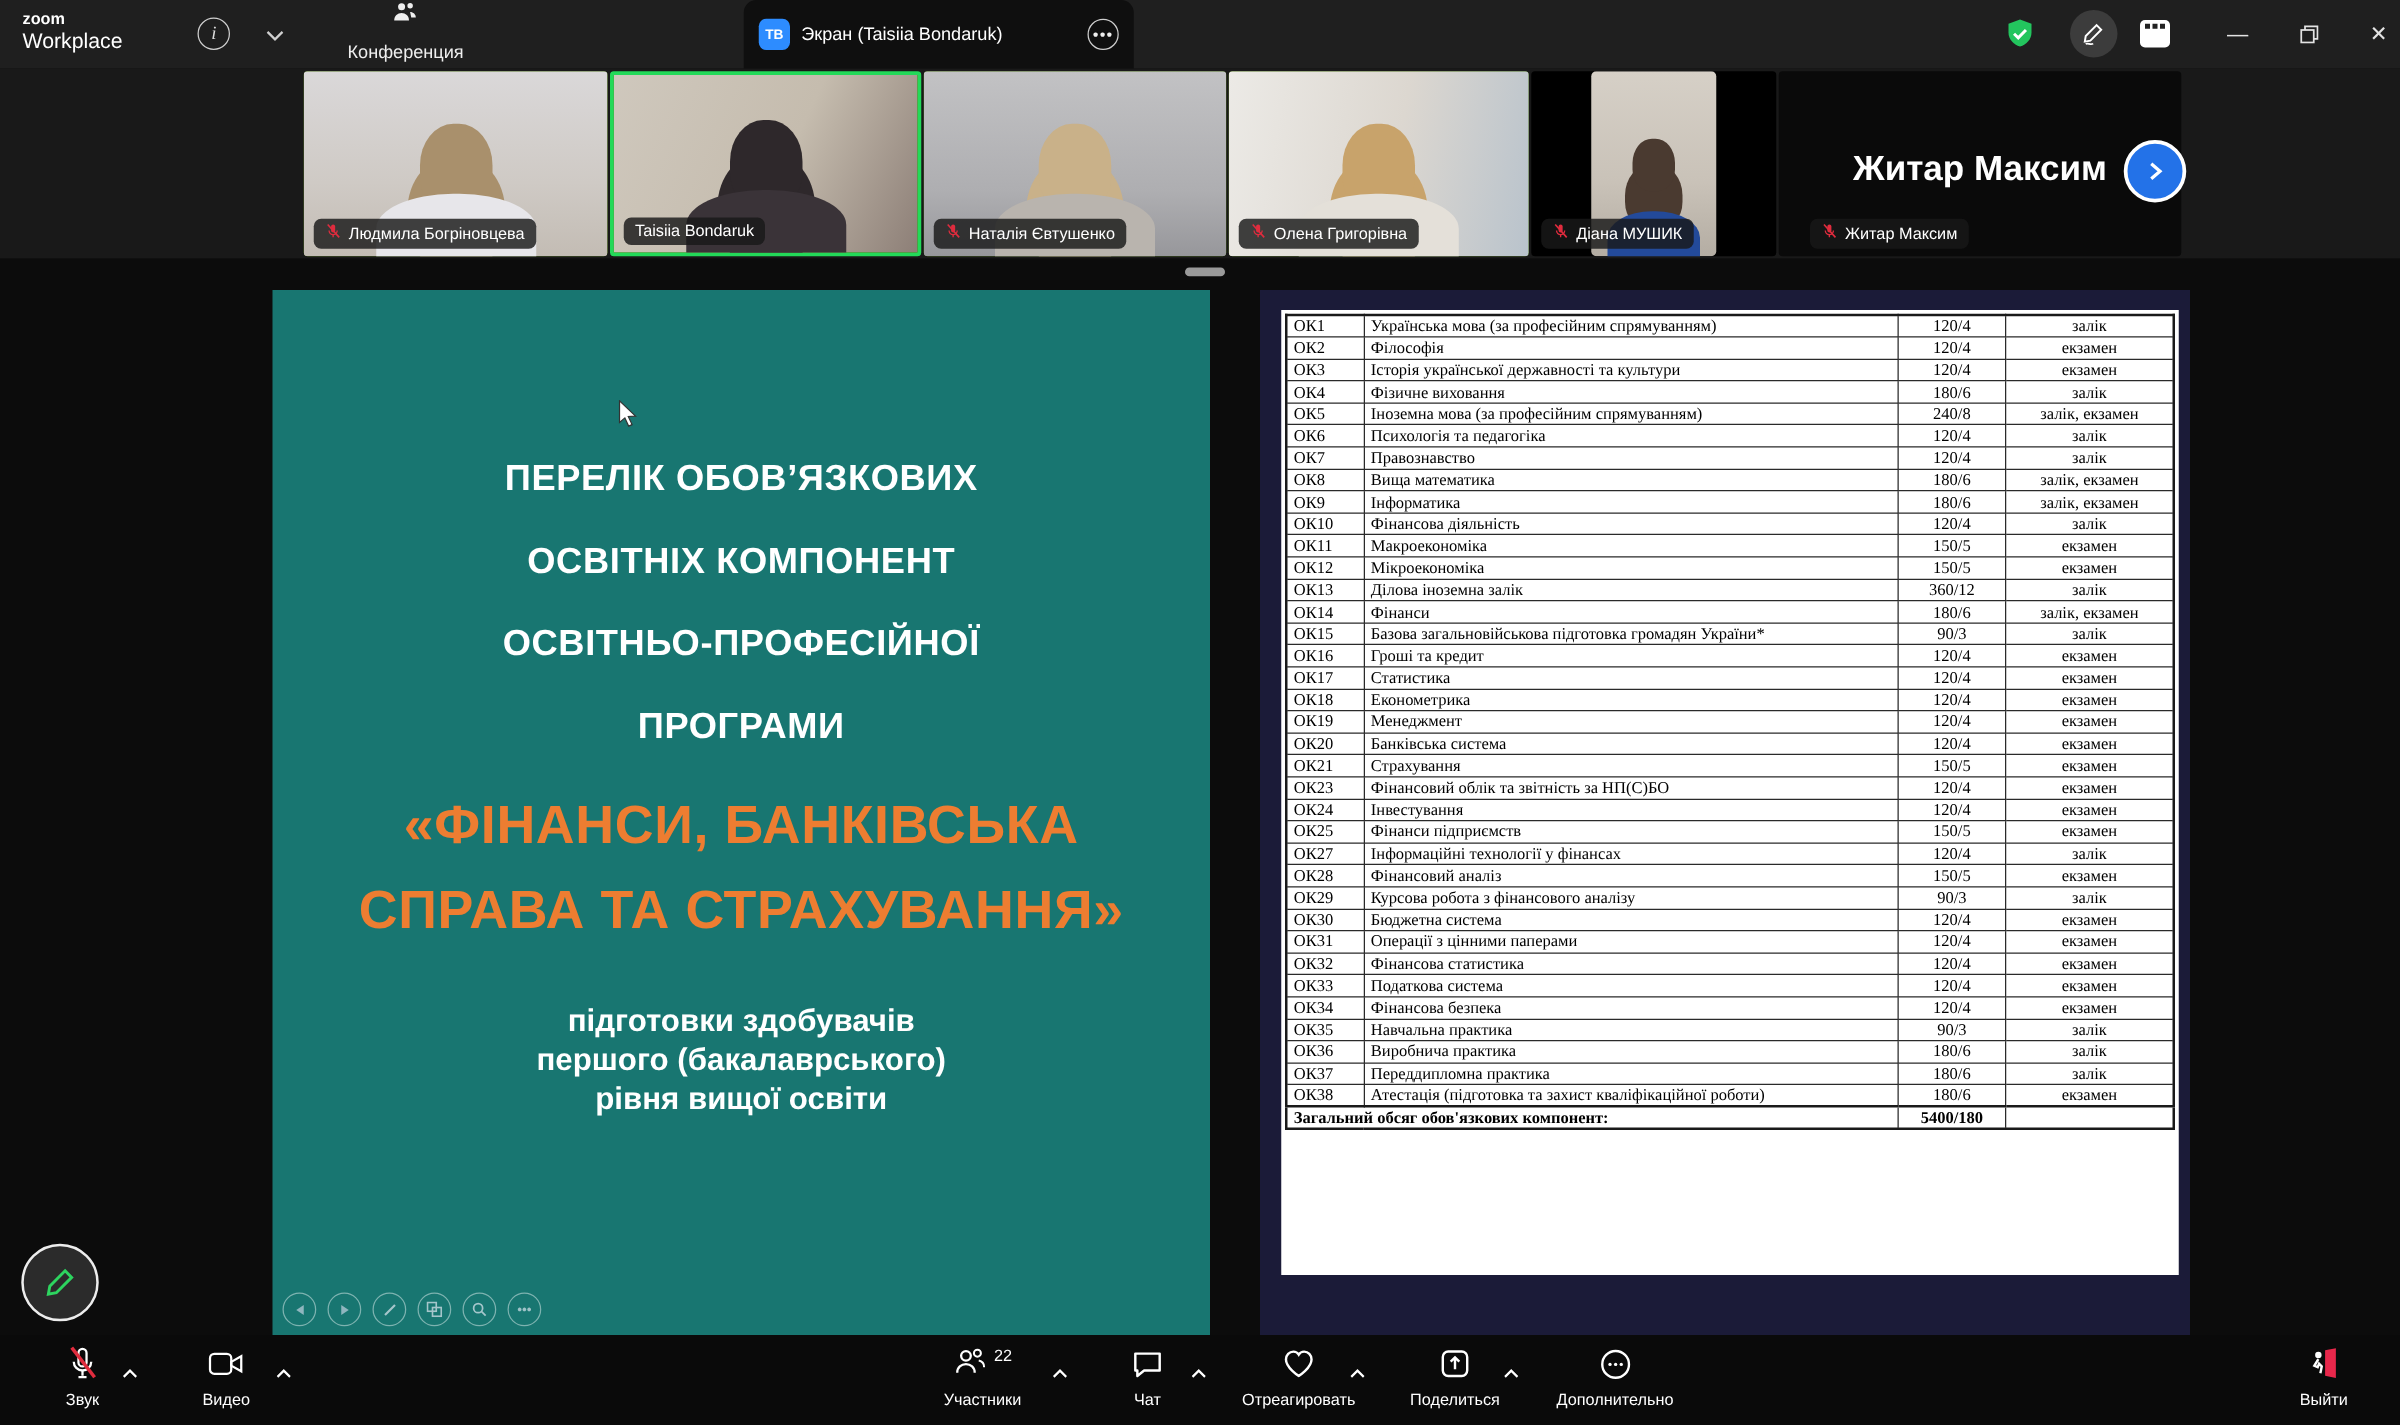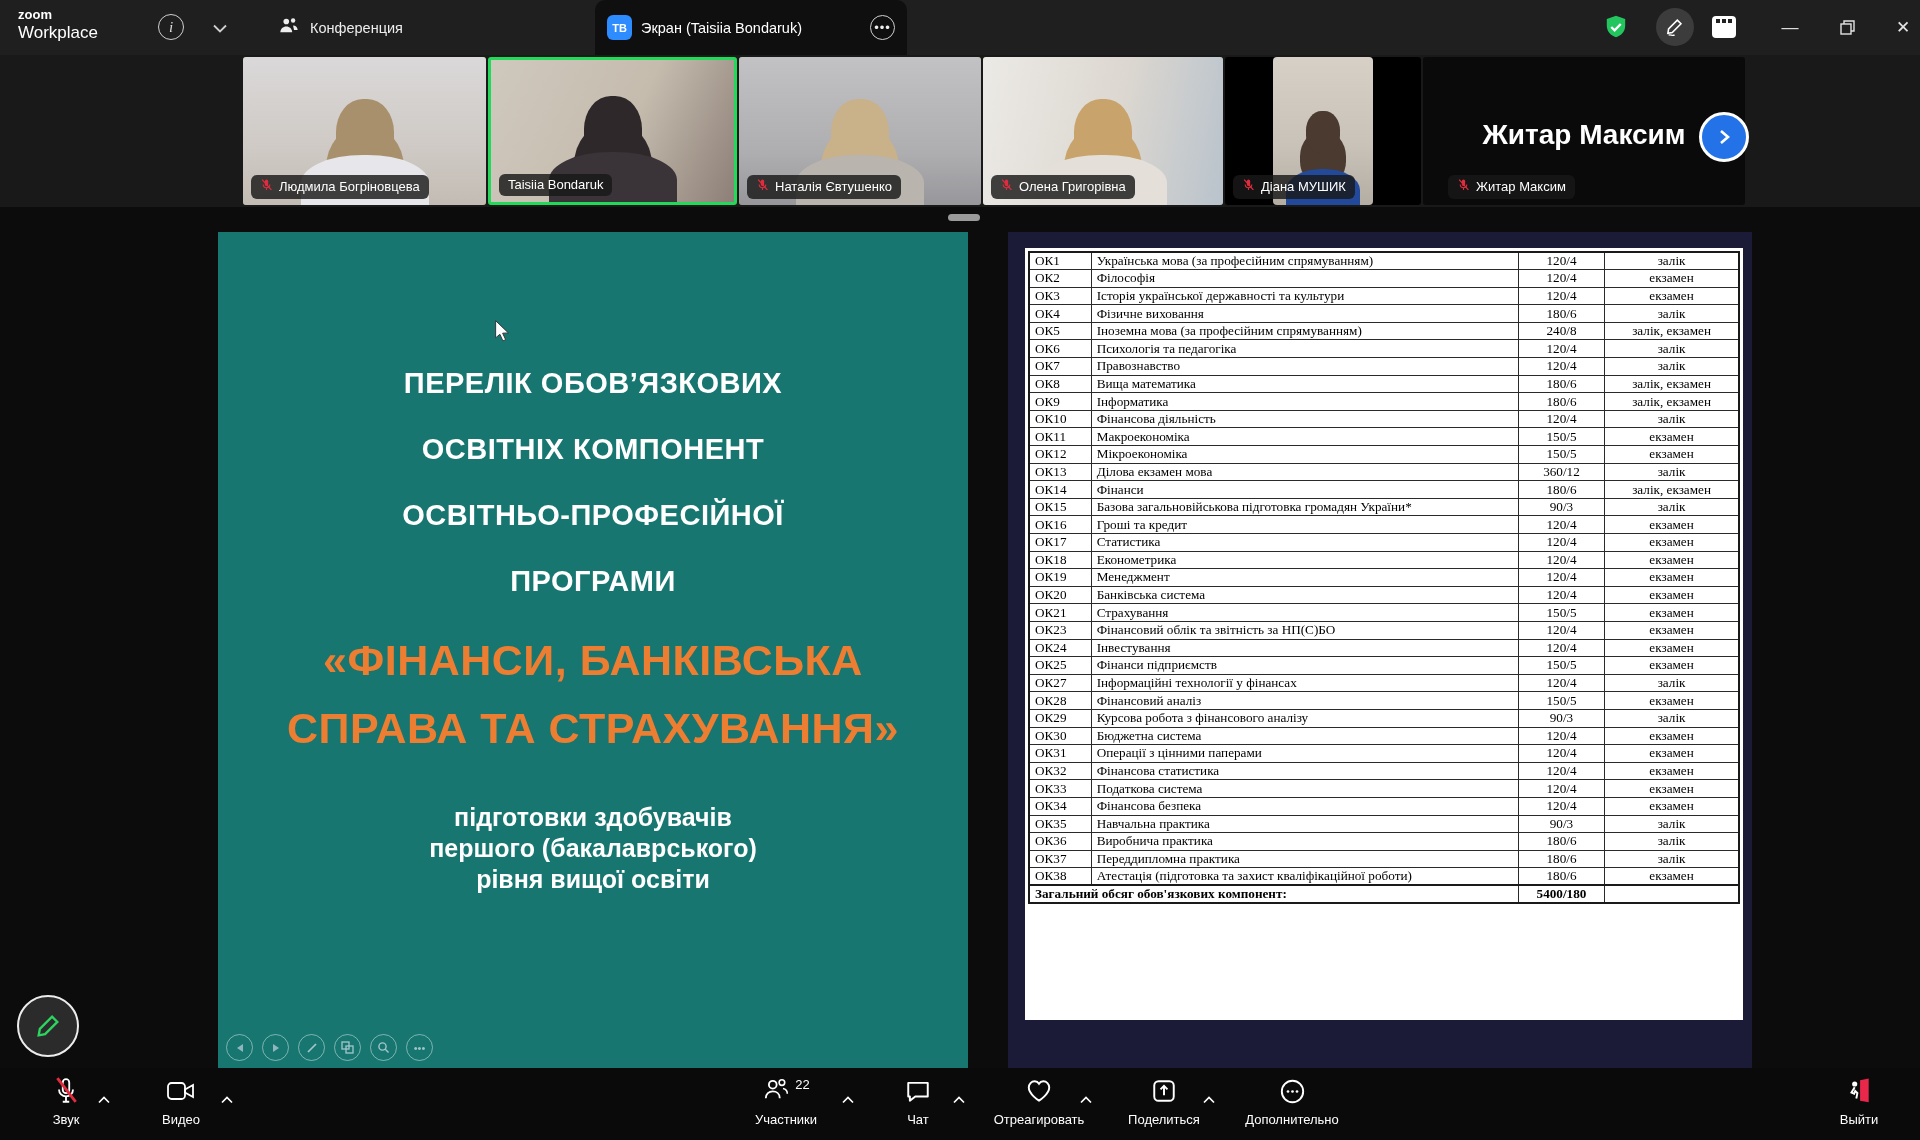--- a/index.html
+++ b/index.html
@@ -8,21 +8,21 @@
 
   
   .topbar { position:absolute; left:0; top:0; width:1920px; height:55px; background:#1f1f1f; }
   .logo { position:absolute; left:18px; top:8px; color:#fff; line-height:1; }
   .logo .l1 { font-size:13px; font-weight:bold; }
   .logo .l2 { font-size:17px; margin-top:3px; }
   .iconbtn { position:absolute; display:flex; align-items:center; justify-content:center; color:#ddd; }
   .info-circ { left:158px; top:14px; width:26px; height:26px; border:1.6px solid #cfcfcf; border-radius:50%;
                font-size:15px; font-style:italic; font-family:"Liberation Serif",serif; }
   .chev-top { left:210px; top:20px; width:20px; height:16px; }
-  .meet-tab { position:absolute; left:278px; top:0; height:55px; display:flex; align-items:center; gap:10px; color:#eee; font-size:14.5px; }
+  .meet-tab { position:absolute; left:278px; top:0; height:55px; display:flex; align-items:center; gap:10px; color:#eee; font-size:14.5px;flex-direction:column; }
   .share-tab { position:absolute; left:595px; top:0; width:312px; height:55px; background:#0f0f0f;
                border-radius:10px 10px 0 0; display:flex; align-items:center; padding:0 12px; gap:9px; }
   .tb-avatar { width:25px; height:25px; border-radius:6px; background:#2d8cff; color:#fff; font-size:11px;
                font-weight:bold; display:flex; align-items:center; justify-content:center; }
   .share-tab .txt { color:#fff; font-size:14.5px; flex:1; }
   .ellipsis-circ { width:25px; height:25px; border:1.5px solid #cfcfcf; border-radius:50%; color:#eee;
                    display:flex; align-items:center; justify-content:center; font-size:13px; letter-spacing:1px; }
   .shield { left:1602px; top:13px; width:28px; height:28px; }
   .pencil-circ { left:1656px; top:8px; width:38px; height:38px; background:#3c3c3c; border-radius:50%; }
   .apps-ic { left:1708px; top:12px; width:32px; height:30px; }
@@ -369,21 +369,21 @@
               <td class="col3">екзамен</td>
             </tr>
             <tr>
               <td class="col0">ОК12</td>
               <td class="col1">Мікроекономіка</td>
               <td class="col2">150/5</td>
               <td class="col3">екзамен</td>
             </tr>
             <tr>
               <td class="col0">ОК13</td>
-              <td class="col1">Ділова екзамен мова</td>
+              <td class="col1">Ділова іноземна залік</td>
               <td class="col2">360/12</td>
               <td class="col3">залік</td>
             </tr>
             <tr>
               <td class="col0">ОК14</td>
               <td class="col1">Фінанси</td>
               <td class="col2">180/6</td>
               <td class="col3">залік, екзамен</td>
             </tr>
             <tr>

